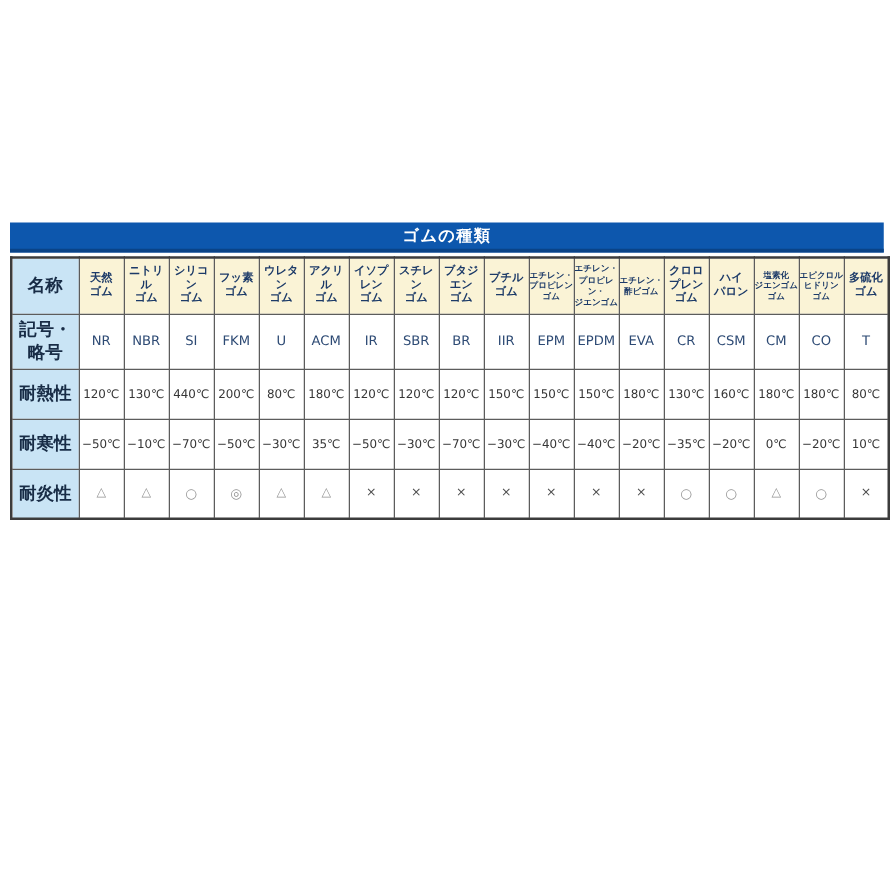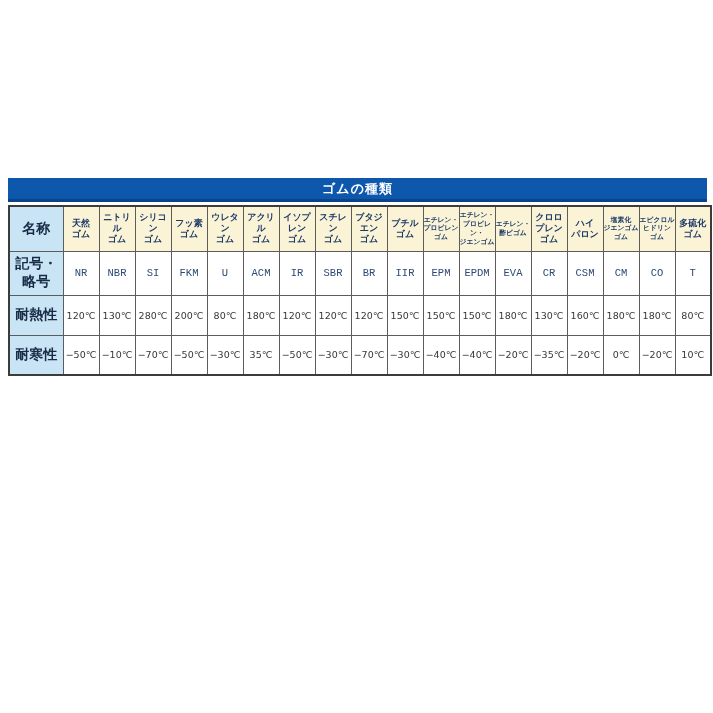--- a/index.html
+++ b/index.html
@@ -34,21 +34,21 @@
   .rubber-table th.row-label {
     background:#c9e4f5; color:#182c46;
     font-size:14px; font-weight:bold; letter-spacing:0;
   }
   .rubber-table td.name-cell {
     background:#faf3d6; color:#1c3a68;
     font-weight:bold; font-size:9px; line-height:1.25;
     white-space:pre-line;
   }
   .rubber-table td.name-cell.small { font-size:6.8px; line-height:1.3; }
-  .rubber-table td.symbol-cell { color:#2d4a74; font-size:10.5px; background:#fff;font-family:Liberation Mono, monospace; }
+  .rubber-table td.symbol-cell { color:#2d4a74; font-size:10.5px; background:#fff; }
   .rubber-table td.temp-cell { color:#363636; font-size:9.5px; background:#fff; }
   .rubber-table td.rating-cell { color:#949494; font-size:11px; background:#fff; }
   .rubber-table td.rating-cell.x-mark { color:#4d4d4d; font-size:10px; }
   .rubber-table td.rating-cell.tri { font-size:10px; }
 </style>
 </head>
 <body>
 
 <div class="sheet">
   <div class="title-bar">
@@ -139,21 +139,21 @@
           <td class="symbol-cell">CR</td>
           <td class="symbol-cell">CSM</td>
           <td class="symbol-cell">CM</td>
           <td class="symbol-cell">CO</td>
           <td class="symbol-cell">T</td>
         </tr>
         <tr class="row-heat">
           <th class="row-label">耐熱性</th>
           <td class="temp-cell">120℃</td>
           <td class="temp-cell">130℃</td>
-          <td class="temp-cell">280℃</td>
+          <td class="temp-cell">440℃</td>
           <td class="temp-cell">200℃</td>
           <td class="temp-cell">80℃</td>
           <td class="temp-cell">180℃</td>
           <td class="temp-cell">120℃</td>
           <td class="temp-cell">120℃</td>
           <td class="temp-cell">120℃</td>
           <td class="temp-cell">150℃</td>
           <td class="temp-cell">150℃</td>
           <td class="temp-cell">150℃</td>
           <td class="temp-cell">180℃</td>
@@ -177,15 +177,36 @@
           <td class="temp-cell">−30℃</td>
           <td class="temp-cell">−40℃</td>
           <td class="temp-cell">−40℃</td>
           <td class="temp-cell">−20℃</td>
           <td class="temp-cell">−35℃</td>
           <td class="temp-cell">−20℃</td>
           <td class="temp-cell">0℃</td>
           <td class="temp-cell">−20℃</td>
           <td class="temp-cell">10℃</td>
         </tr>
+        <tr class="row-flame">
+          <th class="row-label">耐炎性</th>
+          <td class="rating-cell tri">△</td>
+          <td class="rating-cell tri">△</td>
+          <td class="rating-cell">○</td>
+          <td class="rating-cell">◎</td>
+          <td class="rating-cell tri">△</td>
+          <td class="rating-cell tri">△</td>
+          <td class="rating-cell x-mark">×</td>
+          <td class="rating-cell x-mark">×</td>
+          <td class="rating-cell x-mark">×</td>
+          <td class="rating-cell x-mark">×</td>
+          <td class="rating-cell x-mark">×</td>
+          <td class="rating-cell x-mark">×</td>
+          <td class="rating-cell x-mark">×</td>
+          <td class="rating-cell">○</td>
+          <td class="rating-cell">○</td>
+          <td class="rating-cell tri">△</td>
+          <td class="rating-cell">○</td>
+          <td class="rating-cell x-mark">×</td>
+        </tr>
       </tbody>
   </table>
 </div>
 
 </body></html>

